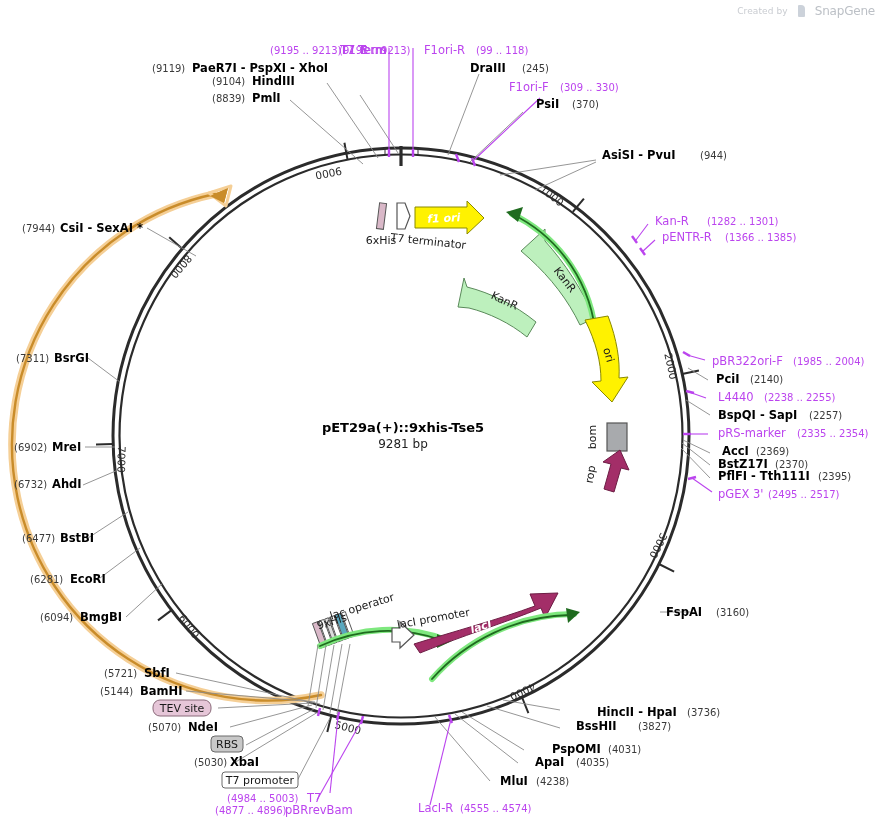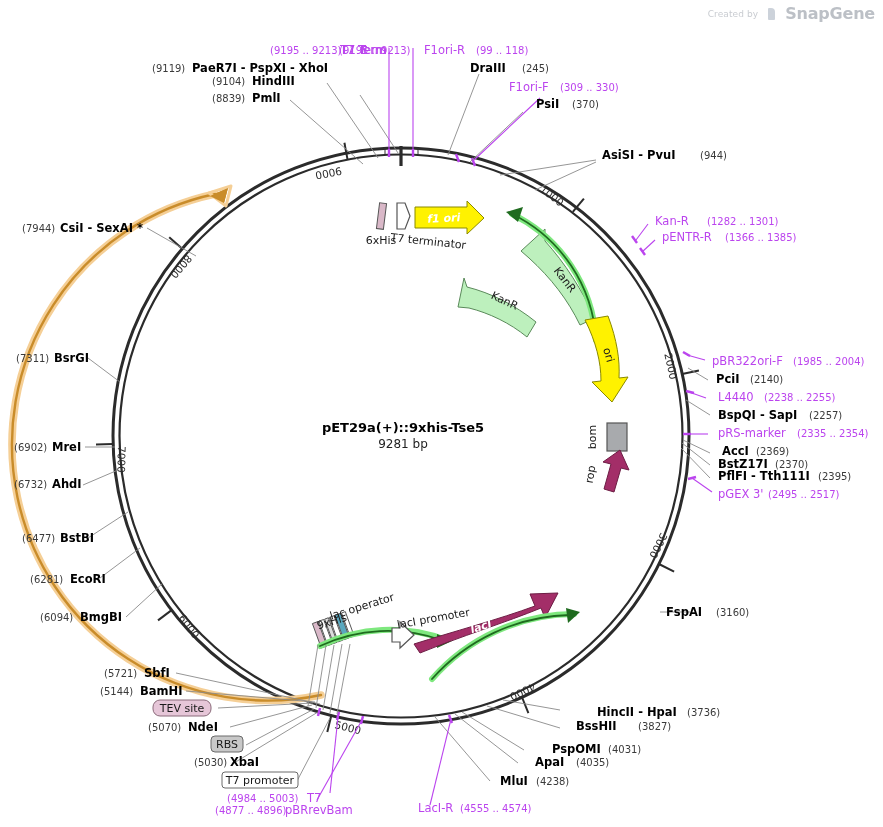--- a/index.html
+++ b/index.html
@@ -7,21 +7,21 @@
     width:883px;height:827px;position:relative;overflow:hidden;
     font-family:"DejaVu Sans","Liberation Sans",sans-serif;
     -webkit-font-smoothing:antialiased;
   }
   #map{position:absolute;left:0;top:0;width:883px;height:827px;}
   .wm{
     position:absolute;right:8px;top:4px;display:flex;align-items:center;gap:10px;
     font-size:9px;color:#c9ccd1;font-family:"DejaVu Sans","Liberation Sans",sans-serif;
     letter-spacing:.1px;
   }
-  .wm .sg{font-size:16px;color:#bcc0c6;font-weight:700;letter-spacing:-.2px;}
+  .wm .sg{font-size:12px;color:#bcc0c6;font-weight:400;letter-spacing:-.2px;}
   .wm .logo{
     width:7px;height:12px;background:#ccd2da;
     border-radius:1px 4px 1px 1px;display:inline-block;
   }
   
   .enz{font-family:"DejaVu Sans","Liberation Sans",sans-serif;font-size:11.5px;font-weight:bold;fill:#000;}
   .pos{font-family:"DejaVu Sans","Liberation Sans",sans-serif;font-size:10px;fill:#3a3a3a;}
   .feat{font-family:"DejaVu Sans","Liberation Sans",sans-serif;font-size:11.5px;fill:#bb44ee;}
   .featpos{font-family:"DejaVu Sans","Liberation Sans",sans-serif;font-size:10px;fill:#bb44ee;}
   .tick{font-family:"DejaVu Sans","Liberation Sans",sans-serif;font-size:10.5px;fill:#2a2a2a;}

